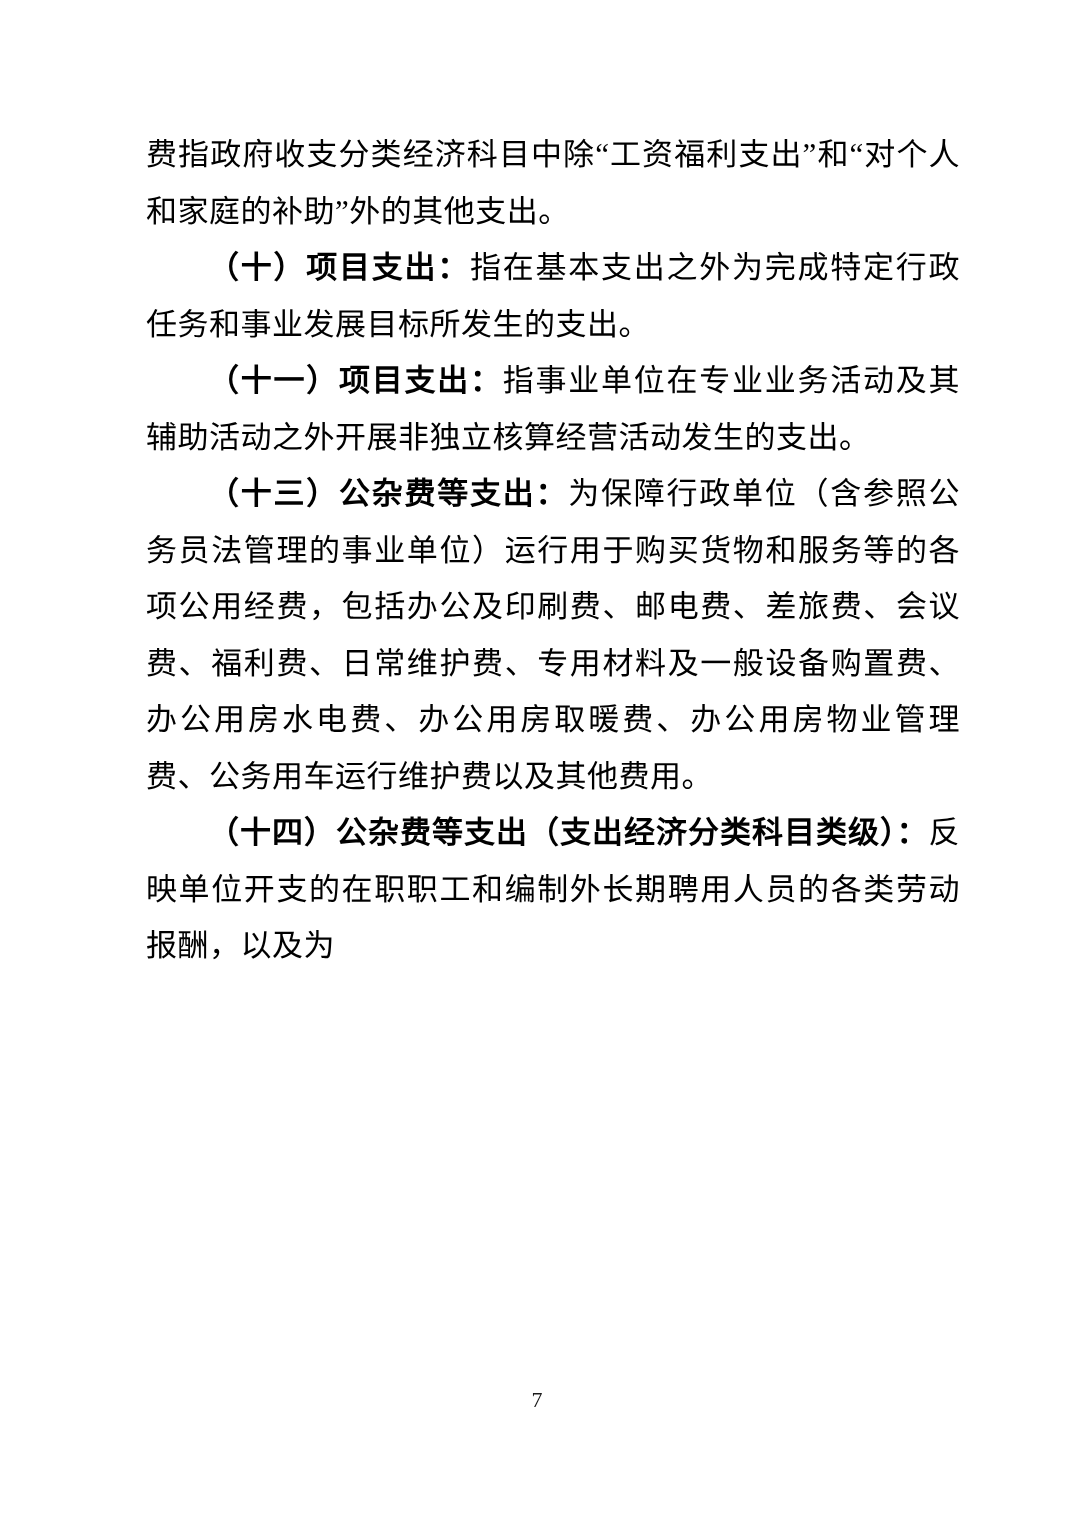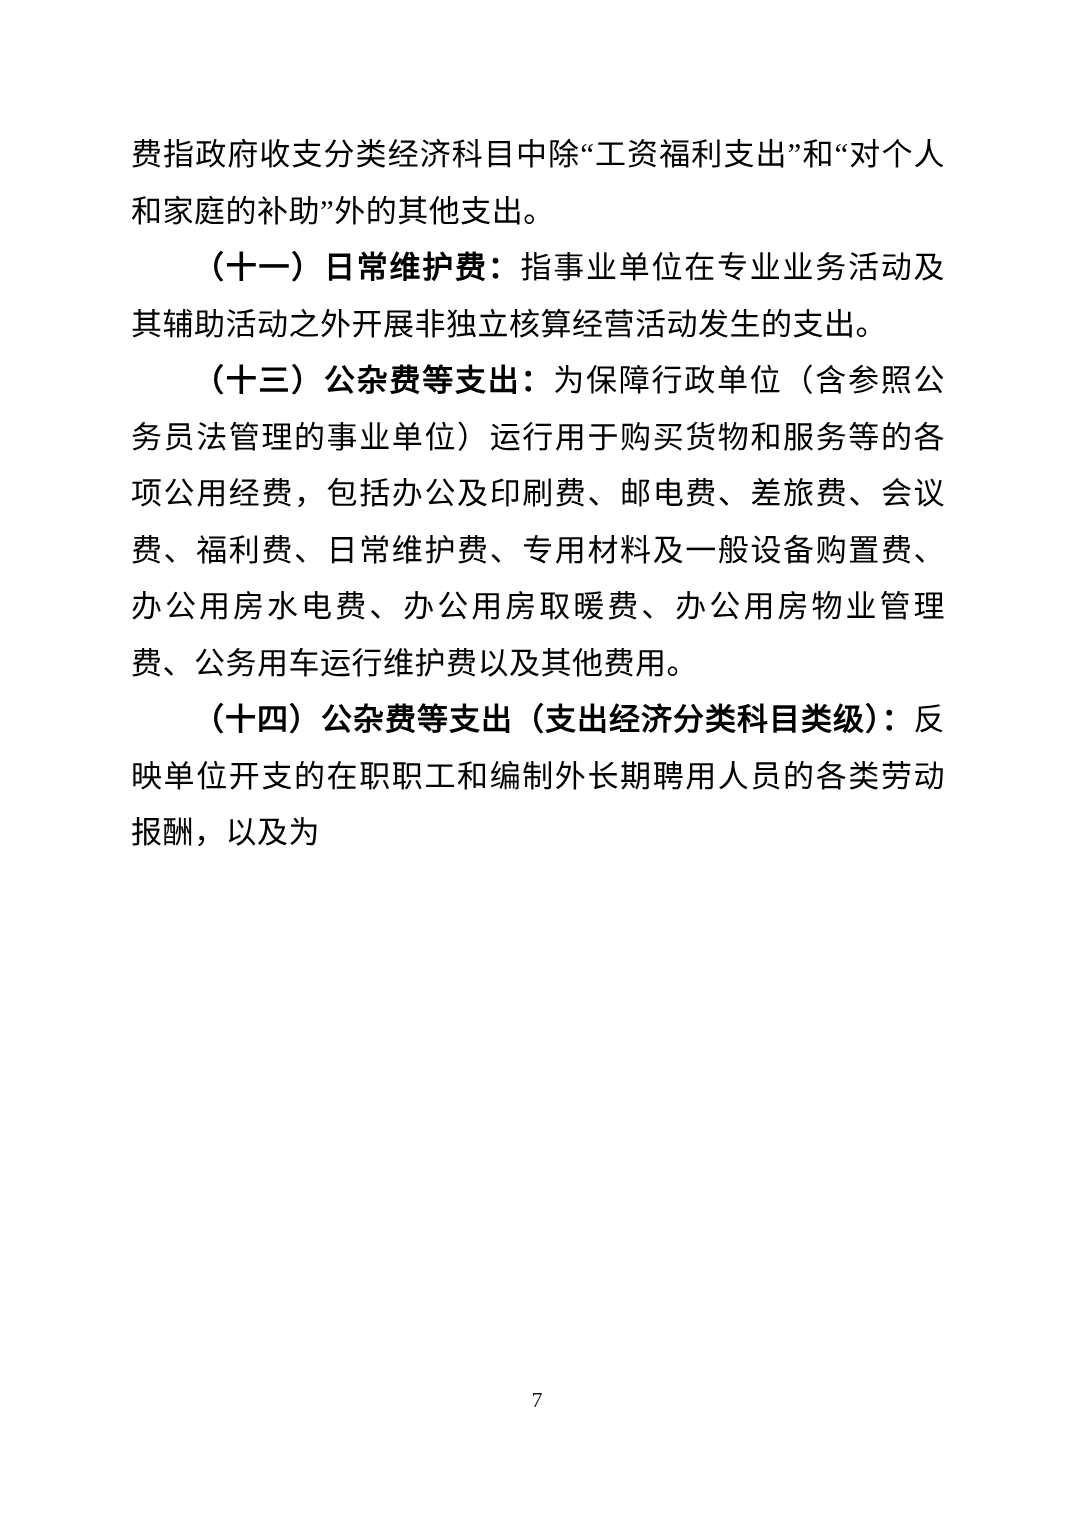--- a/index.html
+++ b/index.html
@@ -11,21 +11,21 @@
     position: relative;
     width: 1074px;
     height: 1520px;
     background: #ffffff;
     overflow: hidden;
     font-family: "Liberation Serif", "DejaVu Serif", serif;
     color: #000000;
   }
   .content {
     position: absolute;
-    left: 131px;
+    left: 146px;
     top: 127px;
     width: 814px;
     font-size: 31px;
     line-height: 56.5px;
     text-align: justify;
     letter-spacing: 0.5px;
   }
   .content p {
     margin: 0;
     padding: 0;
@@ -51,23 +51,26 @@
 <body>
 
 <div class="page">
 
   <div class="content">
 
     <p>
       <span>费指政府收支分类经济科目中除“工资福利支出”和“对个人和家庭的补助”外的其他支出。</span>
     </p>
 
+    <p class="indent">
+      <span class="lead">（十）项目支出：</span><span>指在基本支出之外为完成特定行政任务和事业发展目标所发生的支出。</span>
+    </p>
 
     <p class="indent">
-      <span class="lead">（十一）日常维护费：</span><span>指事业单位在专业业务活动及其辅助活动之外开展非独立核算经营活动发生的支出。</span>
+      <span class="lead">（十一）项目支出：</span><span>指事业单位在专业业务活动及其辅助活动之外开展非独立核算经营活动发生的支出。</span>
     </p>
 
 
     <p class="indent">
       <span class="lead">（十三）公杂费等支出：</span><span>为保障行政单位（含参照公务员法管理的事业单位）运行用于购买货物和服务等的各项公用经费，包括办公及印刷费、邮电费、差旅费、会议费、福利费、日常维护费、专用材料及一般设备购置费、办公用房水电费、办公用房取暖费、办公用房物业管理费、公务用车运行维护费以及其他费用。</span>
     </p>
 
     <p class="indent">
       <span class="lead">（十四）公杂费等支出（支出经济分类科目类级）：</span><span>反映单位开支的在职职工和编制外长期聘用人员的各类劳动报酬，以及为</span>
     </p>

